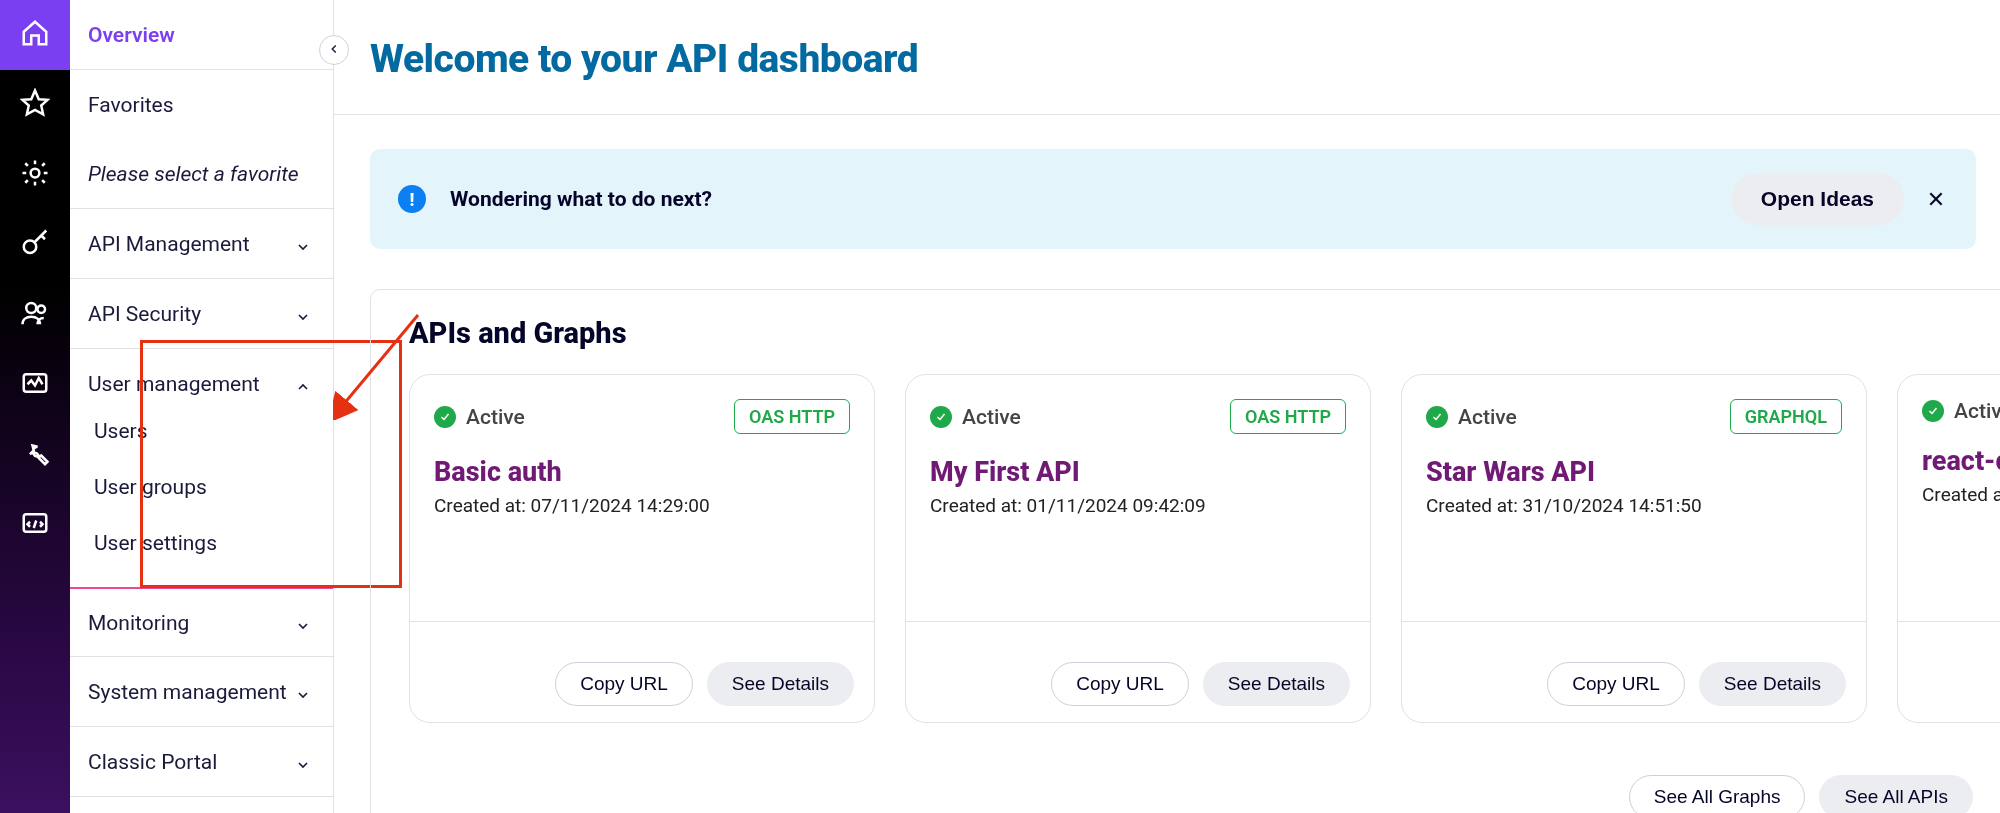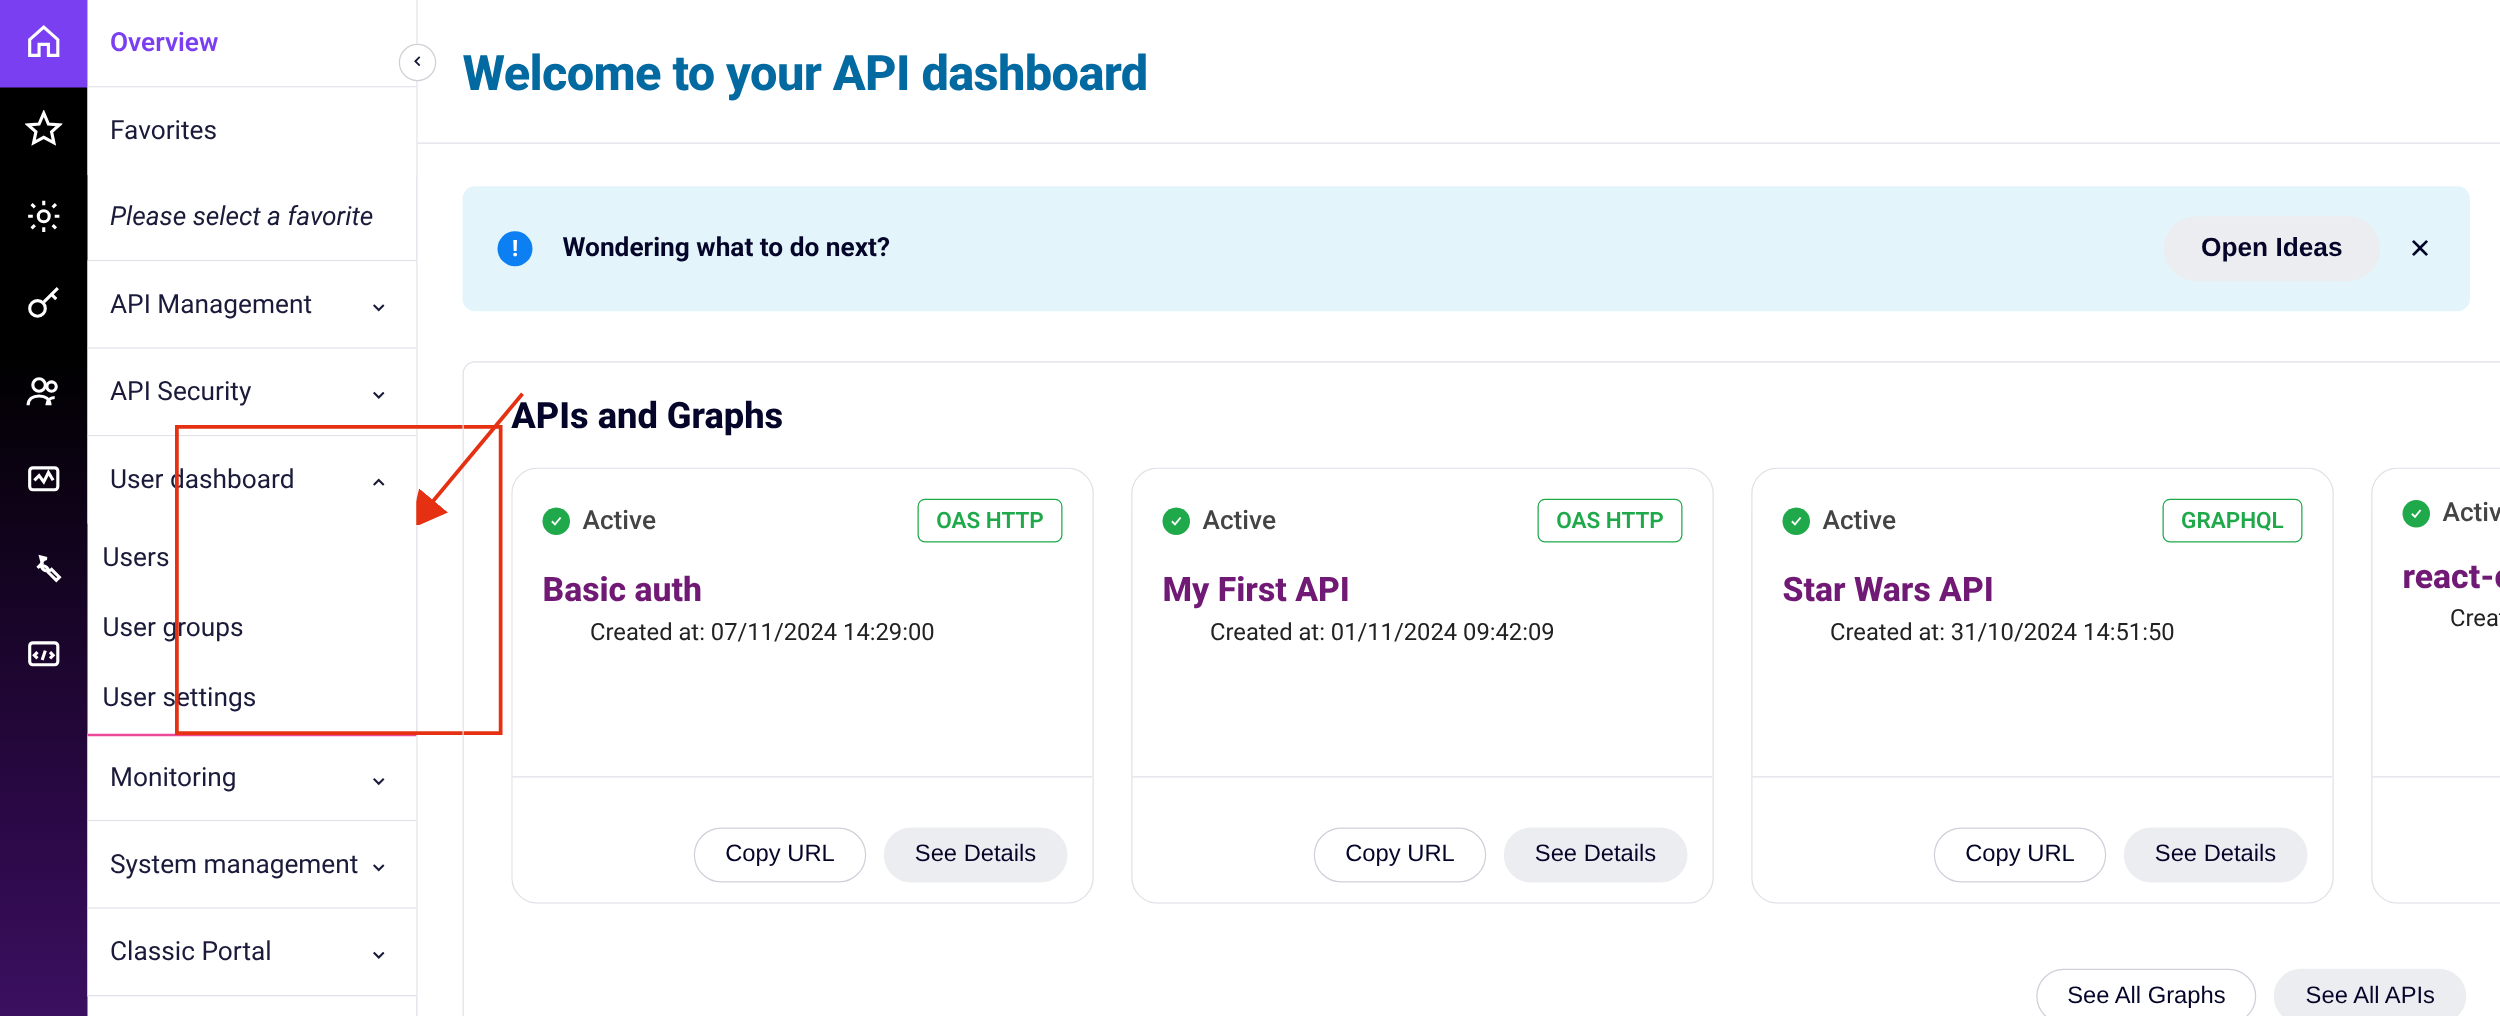--- a/index.html
+++ b/index.html
@@ -46,22 +46,22 @@
     font-style: italic;
     color: #1a1a3a;
     font-size: 21px;
     border-bottom: 1px solid #e0e0e7;
   }
   .submenu {
     display: flex; flex-direction: column;
   }
   .submenu .sub-item {
     height: 56px;
-    display: flex; align-items: center;
-    padding-left: 12px;
+    display: flex; 
+    padding-left: 24px;
     font-size: 21px;
     color: #1a1a3a;
     cursor: pointer;
   }
   .highlight-box {
     border: 3px solid #e53012;
     position: absolute;
     pointer-events: none;
   }
 
@@ -185,21 +185,21 @@
     color: #1fa94a;
     border-radius: 6px;
     padding: 6px 14px;
     font-size: 18px;
     font-weight: 600;
   }
   .card-name {
     font-size: 27px; font-weight: 800; color: #701a75;
     margin-bottom: 6px;
   }
-  .card-meta { font-size: 19px; color: #222; margin-left: 38px; }
+  .card-meta { font-size: 19px; color: #222; }
   .card-footer {
     border-top: 1px solid #e0e0e7;
     padding: 16px 20px;
     display: flex; justify-content: flex-end; gap: 14px;
   }
   .pill-btn {
     border-radius: 28px;
     padding: 10px 24px;
     font-size: 19px;
     cursor: pointer;
@@ -288,21 +288,21 @@
     </div>
 
     <div class="side-item">
       <span>API Security</span>
       <span class="chev"><svg viewBox="0 0 24 24">
             <path d="M6 9l6 6 6-6"></path>
           </svg></span>
     </div>
 
     <div class="side-item" style="border-bottom:none">
-      <span>User dashboard</span>
+      <span>User management</span>
       <span class="chev"><svg viewBox="0 0 24 24">
             <path d="M6 15l6-6 6 6"></path>
           </svg></span>
     </div>
     <div class="submenu">
       <div class="sub-item">
           <span>Users</span>
         </div>
       <div class="sub-item">
           <span>User groups</span>

